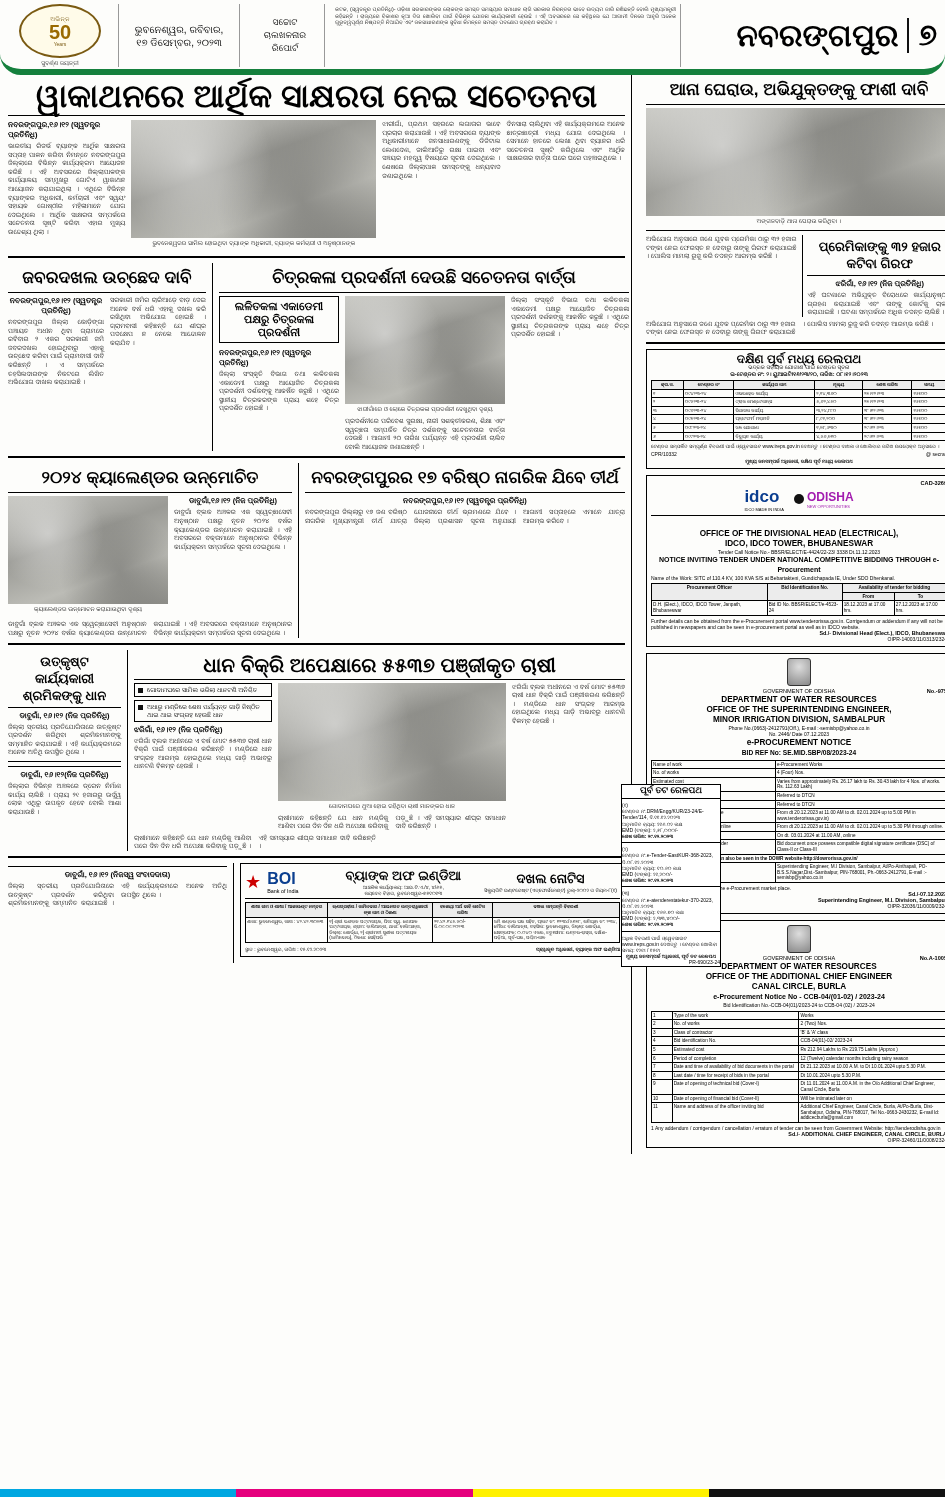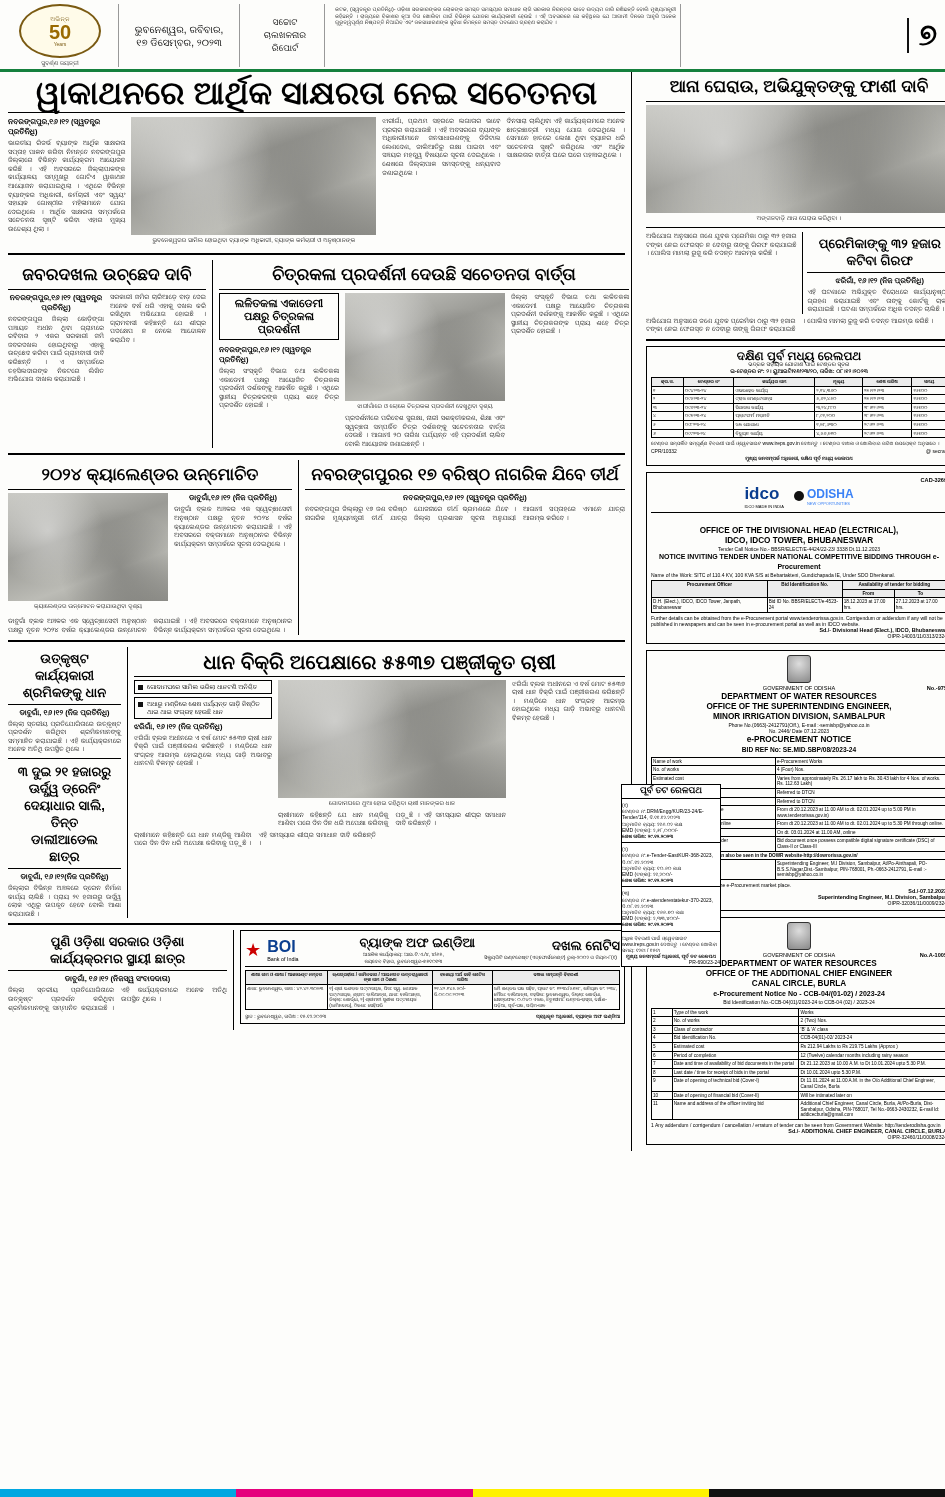--- a/index.html
+++ b/index.html
@@ -1,19 +1,19 @@
 <!DOCTYPE html>
 <html><head>
 <meta charset="utf-8">
 <style>
   html,body{margin:0;padding:0;background:#b9b9b9;}
   body{font-family:"Liberation Sans",sans-serif;}
   .page{width:945px;height:1497px;background:#fdfdfb;position:relative;overflow:hidden;}
   
-  .masthead{display:flex;align-items:stretch;border-bottom:3px solid #15803d;padding:4px 8px 2px 8px;gap:6px;}
+  .masthead{display:flex;align-items:stretch;border-bottom:6px solid #15803d;padding:4px 8px 2px 8px;gap:6px;border-radius:21px;}
   .logo50{width:104px;display:flex;flex-direction:column;align-items:center;justify-content:center;}
   .logo-ring{width:78px;height:50px;border:2px solid #7a5a12;border-radius:50%;display:flex;flex-direction:column;align-items:center;justify-content:center;background:#fffbe9;}
   .logo-ring .t{font-size:6px;color:#7a5a12;letter-spacing:.5px;}
   .logo-ring .n{font-size:20px;font-weight:bold;color:#9a6a00;line-height:18px;}
   .logo-ring .y{font-size:5px;color:#7a5a12;}
   .logo-cap{font-size:6px;margin-top:2px;color:#333;}
   .mh-place{width:112px;font-size:10px;line-height:13px;text-align:center;border-left:1px solid #999;border-right:1px solid #999;padding:2px 4px;display:flex;flex-direction:column;justify-content:center;}
   .mh-tag{width:74px;font-size:9px;line-height:13px;text-align:center;border-right:1px solid #999;padding:2px;display:flex;flex-direction:column;justify-content:center;}
   .mh-strip{flex:1;font-size:5.4px;line-height:6.6px;padding:2px 4px;color:#222;text-align:justify;border-right:1px solid #999;}
   .mh-title{width:250px;display:flex;align-items:center;justify-content:flex-end;gap:8px;}
@@ -44,32 +44,32 @@
   .tbl{width:100%;border-collapse:collapse;}
   .tbl td,.tbl th{border:1px solid #000;font-size:4.7px;line-height:5.6px;padding:1px;vertical-align:top;}
   .tbl th{background:#ececec;font-weight:bold;}
   .ad{border:1px solid #000;margin-bottom:6px;padding:4px;}
   .ad-h{font-size:8.2px;font-weight:bold;text-align:center;line-height:10px;}
   .ad-c{font-size:5.6px;line-height:7px;text-align:center;}
   .ad-r{font-size:5.6px;line-height:7px;text-align:right;}
   .small{font-size:5px;line-height:6.2px;}
   .idco{display:flex;align-items:center;justify-content:center;gap:10px;border-bottom:1px solid #000;padding-bottom:3px;margin-bottom:13px;}
   .idco .i{font-size:17px;font-weight:bold;color:#0a3d8f;}
-  .idco .o{font-size:12px;font-weight:bold;color:#3b82f6;display:flex;align-items:center;gap:3px;}
+  .idco .o{font-size:12px;font-weight:bold;color:#a21caf;display:flex;align-items:center;gap:3px;}
   .dot{width:10px;height:10px;border-radius:50%;background:#111;display:inline-block;}
   .emblem{width:22px;height:26px;border:1px solid #333;border-radius:3px;margin:0 auto 2px;background:
      radial-gradient(circle at 50% 30%,#ddd,#888);}
   .bullet{display:flex;gap:4px;align-items:flex-start;font-size:6.4px;line-height:8px;border:1px solid #000;padding:2px 3px;margin-bottom:3px;}
   .bullet .sq{width:5px;height:5px;background:#111;margin-top:2px;flex:none;}
   .bank{display:flex;align-items:center;gap:6px;}
   .bank .star{font-size:18px;color:#c00;}
   .footer-bars{position:absolute;left:0;bottom:0;width:100%;height:8px;display:flex;}
   .footer-bars div{flex:1;}
   .flexrow{display:flex;gap:6px;}
-  .bn-h{font-size:13px;font-weight:bold;text-align:right;}
+  .bn-h{font-size:13px;font-weight:bold;text-align:center;}
   .cmyk1{background:#00a7e1}.cmyk2{background:#e5007d}.cmyk3{background:#fff100}.cmyk4{background:#111}
   .thinline{height:1px;background:#000;margin:3px 0;}
   .sig{font-size:5.4px;text-align:right;font-weight:bold;}
   .ctr{text-align:center;}
 </style>
 </head>
 <body>
 
 <div class="page">
 
@@ -86,20 +86,21 @@
       <div>ଭୁବନେଶ୍ୱର, ରବିବାର,</div>
       <div>୧୭ ଡିସେମ୍ବର, ୨୦୨୩</div>
     </div>
     <div class="mh-tag">
       <div>ସଚ୍ଚୋଟ</div>
       <div>ଚାଲଖଳନାର</div>
       <div>ରିପୋର୍ଟ</div>
     </div>
     <div class="mh-strip">କଟକ, (ସ୍ୱତନ୍ତ୍ର ପ୍ରତିନିଧି)- ଓଡ଼ିଶା ସରକାରଙ୍କର ଲୋକଙ୍କ ସମସ୍ତ ସମସ୍ୟାର ସମାଧାନ ଲାଗି ସରକାର ନିରନ୍ତର ଭାବେ ଉଦ୍ୟମ ଜାରି ରଖିଛନ୍ତି ବୋଲି ମୁଖ୍ୟମନ୍ତ୍ରୀ କହିଛନ୍ତି । ରାଜ୍ୟରେ ବିକାଶର ନୂଆ ଦିଗ ଖୋଲିବା ପାଇଁ ବିଭିନ୍ନ ଯୋଜନା କାର୍ଯ୍ୟକାରୀ ହେଉଛି । ଏହି ଅବସରରେ ସେ କହିଥିଲେ ଯେ ଆଗାମୀ ଦିନରେ ଆହୁରି ଅନେକ ଗୁରୁତ୍ୱପୂର୍ଣ୍ଣ ନିଷ୍ପତ୍ତି ନିଆଯିବ ଏବଂ ଜନସାଧାରଣଙ୍କ ସୁବିଧା ନିମନ୍ତେ ସମସ୍ତ ପଦକ୍ଷେପ ଗ୍ରହଣ କରାଯିବ ।</div>
     <div class="mh-title">
+      <div class="nm">ନବରଙ୍ଗପୁର</div>
       <div class="pg">୭</div>
     </div>
   </div>
 
   <div class="body-grid">
 
     <div class="col-left">
 
       <div class="hl">ୱାକାଥନରେ ଆର୍ଥିକ ସାକ୍ଷରତା ନେଇ ସଚେତନତା</div>
       <div class="rule"></div>
@@ -194,21 +195,20 @@
 
       <div class="rule-thick"></div>
 
       <div class="flexrow">
         <div style="width:118px;">
           <div class="hl-xs">ଉତ୍କୃଷ୍ଟ କାର୍ଯ୍ୟକାରୀ ଶ୍ରମିକଙ୍କୁ ଧାନ</div>
           <div class="thinline"></div>
           <div class="dateline ctr">ଡାବୁଗାଁ, ୧୬।୧୨ (ନିଜ ପ୍ରତିନିଧି)</div>
           <div class="txt">ଜିଲ୍ଲା ସ୍ତରୀୟ ପ୍ରତିଯୋଗିତାରେ ଉତ୍କୃଷ୍ଟ ପ୍ରଦର୍ଶନ କରିଥିବା ଶ୍ରମିକମାନଙ୍କୁ ସମ୍ମାନିତ କରାଯାଇଛି । ଏହି କାର୍ଯ୍ୟକ୍ରମରେ ଅନେକ ଅତିଥି ଉପସ୍ଥିତ ଥିଲେ ।</div>
           <div class="rule"></div>
-          <div class="hl-xs">୩ ଦୁଇ ୨୧ ହଜାରରୁ ଊର୍ଦ୍ଧ୍ୱ ଡ୍ରେନିଂ ଦେୟାଧାର ସାଲି, ତିନ୍ତ ଡାଲୀଆଡେଲ ଛାତ୍ର</div>
           <div class="thinline"></div>
           <div class="dateline ctr">ଡାବୁଗାଁ, ୧୬।୧୨(ନିଜ ପ୍ରତିନିଧି)</div>
           <div class="txt">ଜିଲ୍ଲାର ବିଭିନ୍ନ ଅଞ୍ଚଳରେ ଡ୍ରେନ ନିର୍ମାଣ କାର୍ଯ୍ୟ ଚାଲିଛି । ପ୍ରାୟ ୨୧ ହଜାରରୁ ଊର୍ଦ୍ଧ୍ୱ ଲୋକ ଏଥିରୁ ଉପକୃତ ହେବେ ବୋଲି ଆଶା କରାଯାଉଛି ।</div>
         </div>
         <div style="width:491px;border-left:1px solid #000;padding-left:6px;">
           <div class="hl-sm" style="font-size:20px;">ଧାନ ବିକ୍ରି ଅପେକ୍ଷାରେ ୫୫୩୭ ପଞ୍ଜୀକୃତ ଚାଷୀ</div>
           <div class="thinline"></div>
           <div class="flexrow">
             <div style="width:138px;">
               <div class="bullet">
@@ -234,21 +234,20 @@
             </div>
           </div>
           <div class="txt cols4" style="margin-top:3px;">ଚାଷୀମାନେ କହିଛନ୍ତି ଯେ ଧାନ ମଣ୍ଡିକୁ ଆଣିବା ପରେ ଦିନ ଦିନ ଧରି ଅପେକ୍ଷା କରିବାକୁ ପଡ଼ୁଛି । ଏହି ସମସ୍ୟାର ଶୀଘ୍ର ସମାଧାନ ଦାବି କରିଛନ୍ତି ।</div>
         </div>
       </div>
 
       <div class="rule-thick"></div>
 
       <div class="flexrow">
         <div style="width:224px;">
-          <div class="hl-xs">ପୁଣି ଓଡ଼ିଶା ସରକାର ଓଡ଼ିଶା କାର୍ଯ୍ୟକ୍ରମର ସ୍ଥାୟୀ ଛାତ୍ର</div>
           <div class="thinline"></div>
           <div class="dateline ctr">ଡାବୁଗାଁ, ୧୬।୧୨ (ନିଜସ୍ୱ ସଂବାଦଦାତା)</div>
           <div class="txt cols2">ଜିଲ୍ଲା ସ୍ତରୀୟ ପ୍ରତିଯୋଗିତାରେ ଉତ୍କୃଷ୍ଟ ପ୍ରଦର୍ଶନ କରିଥିବା ଶ୍ରମିକମାନଙ୍କୁ ସମ୍ମାନିତ କରାଯାଇଛି । ଏହି କାର୍ଯ୍ୟକ୍ରମରେ ଅନେକ ଅତିଥି ଉପସ୍ଥିତ ଥିଲେ ।</div>
         </div>
         <div style="width:385px;border-left:1px solid #000;padding-left:6px;">
           <div class="ad">
             <div class="flexrow" style="align-items:center;border-bottom:1px solid #000;padding-bottom:2px;">
               <div class="bank" style="width:84px;">
                 <span class="star">★</span>
                 <div>

